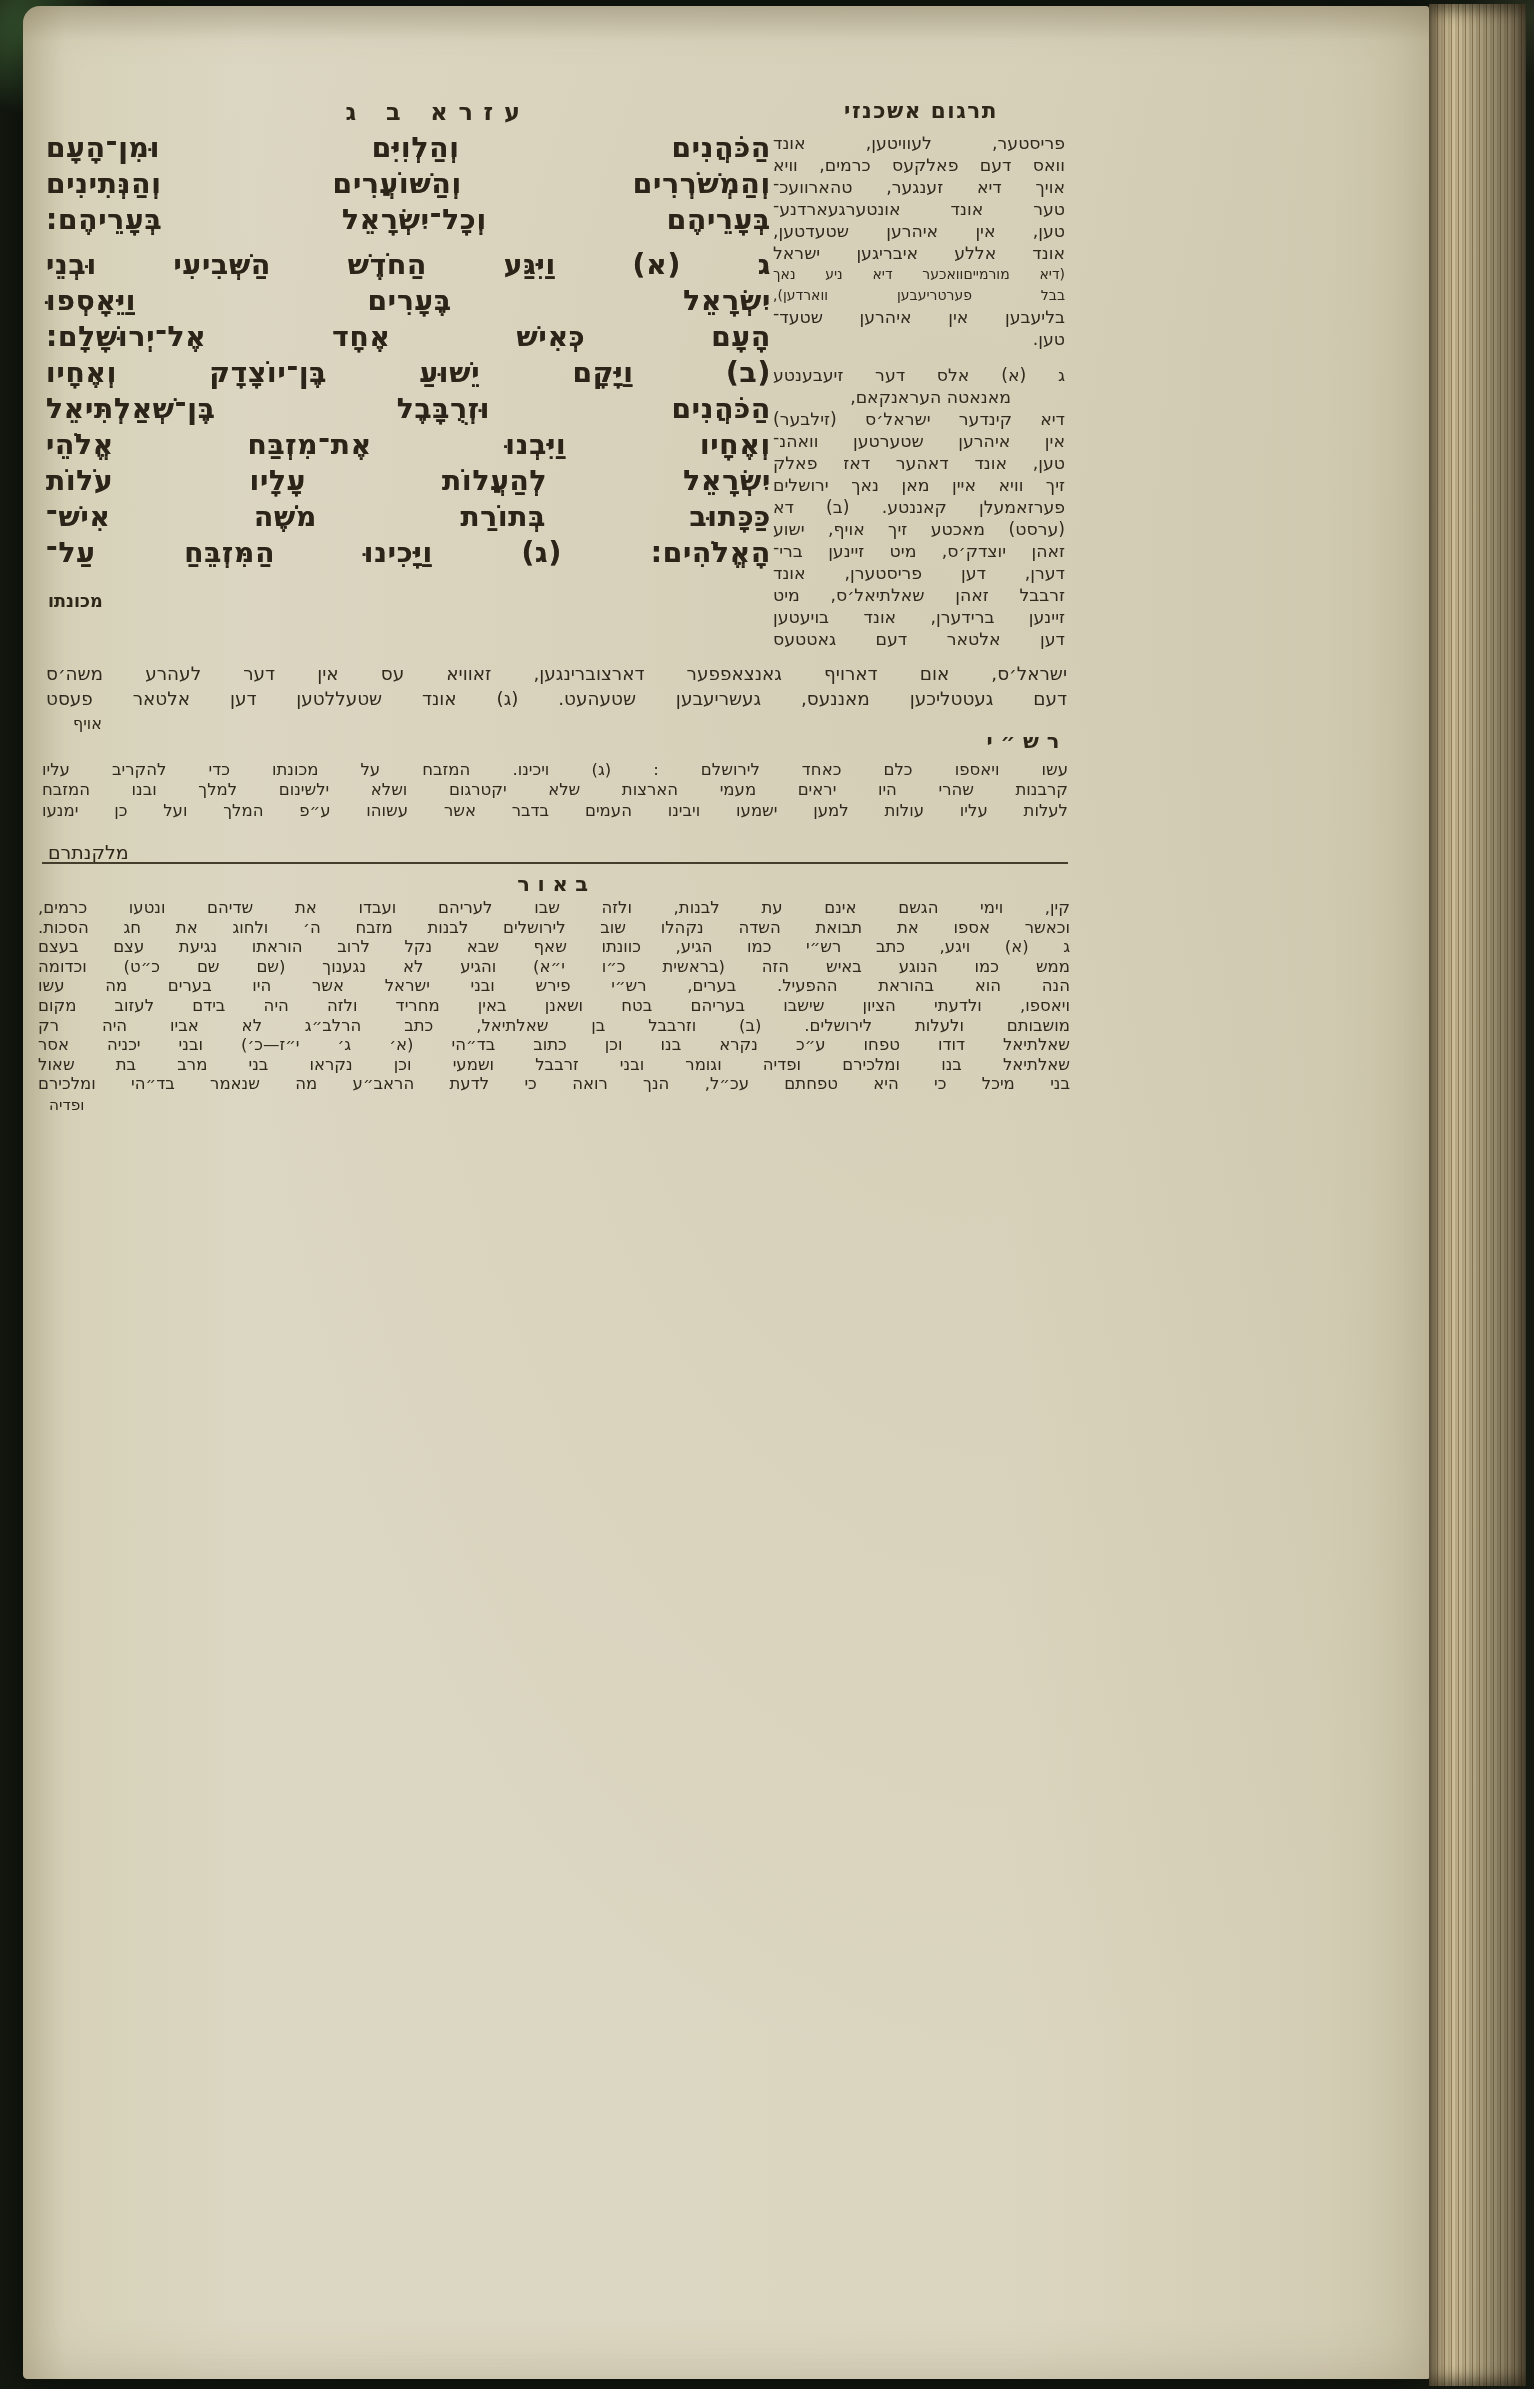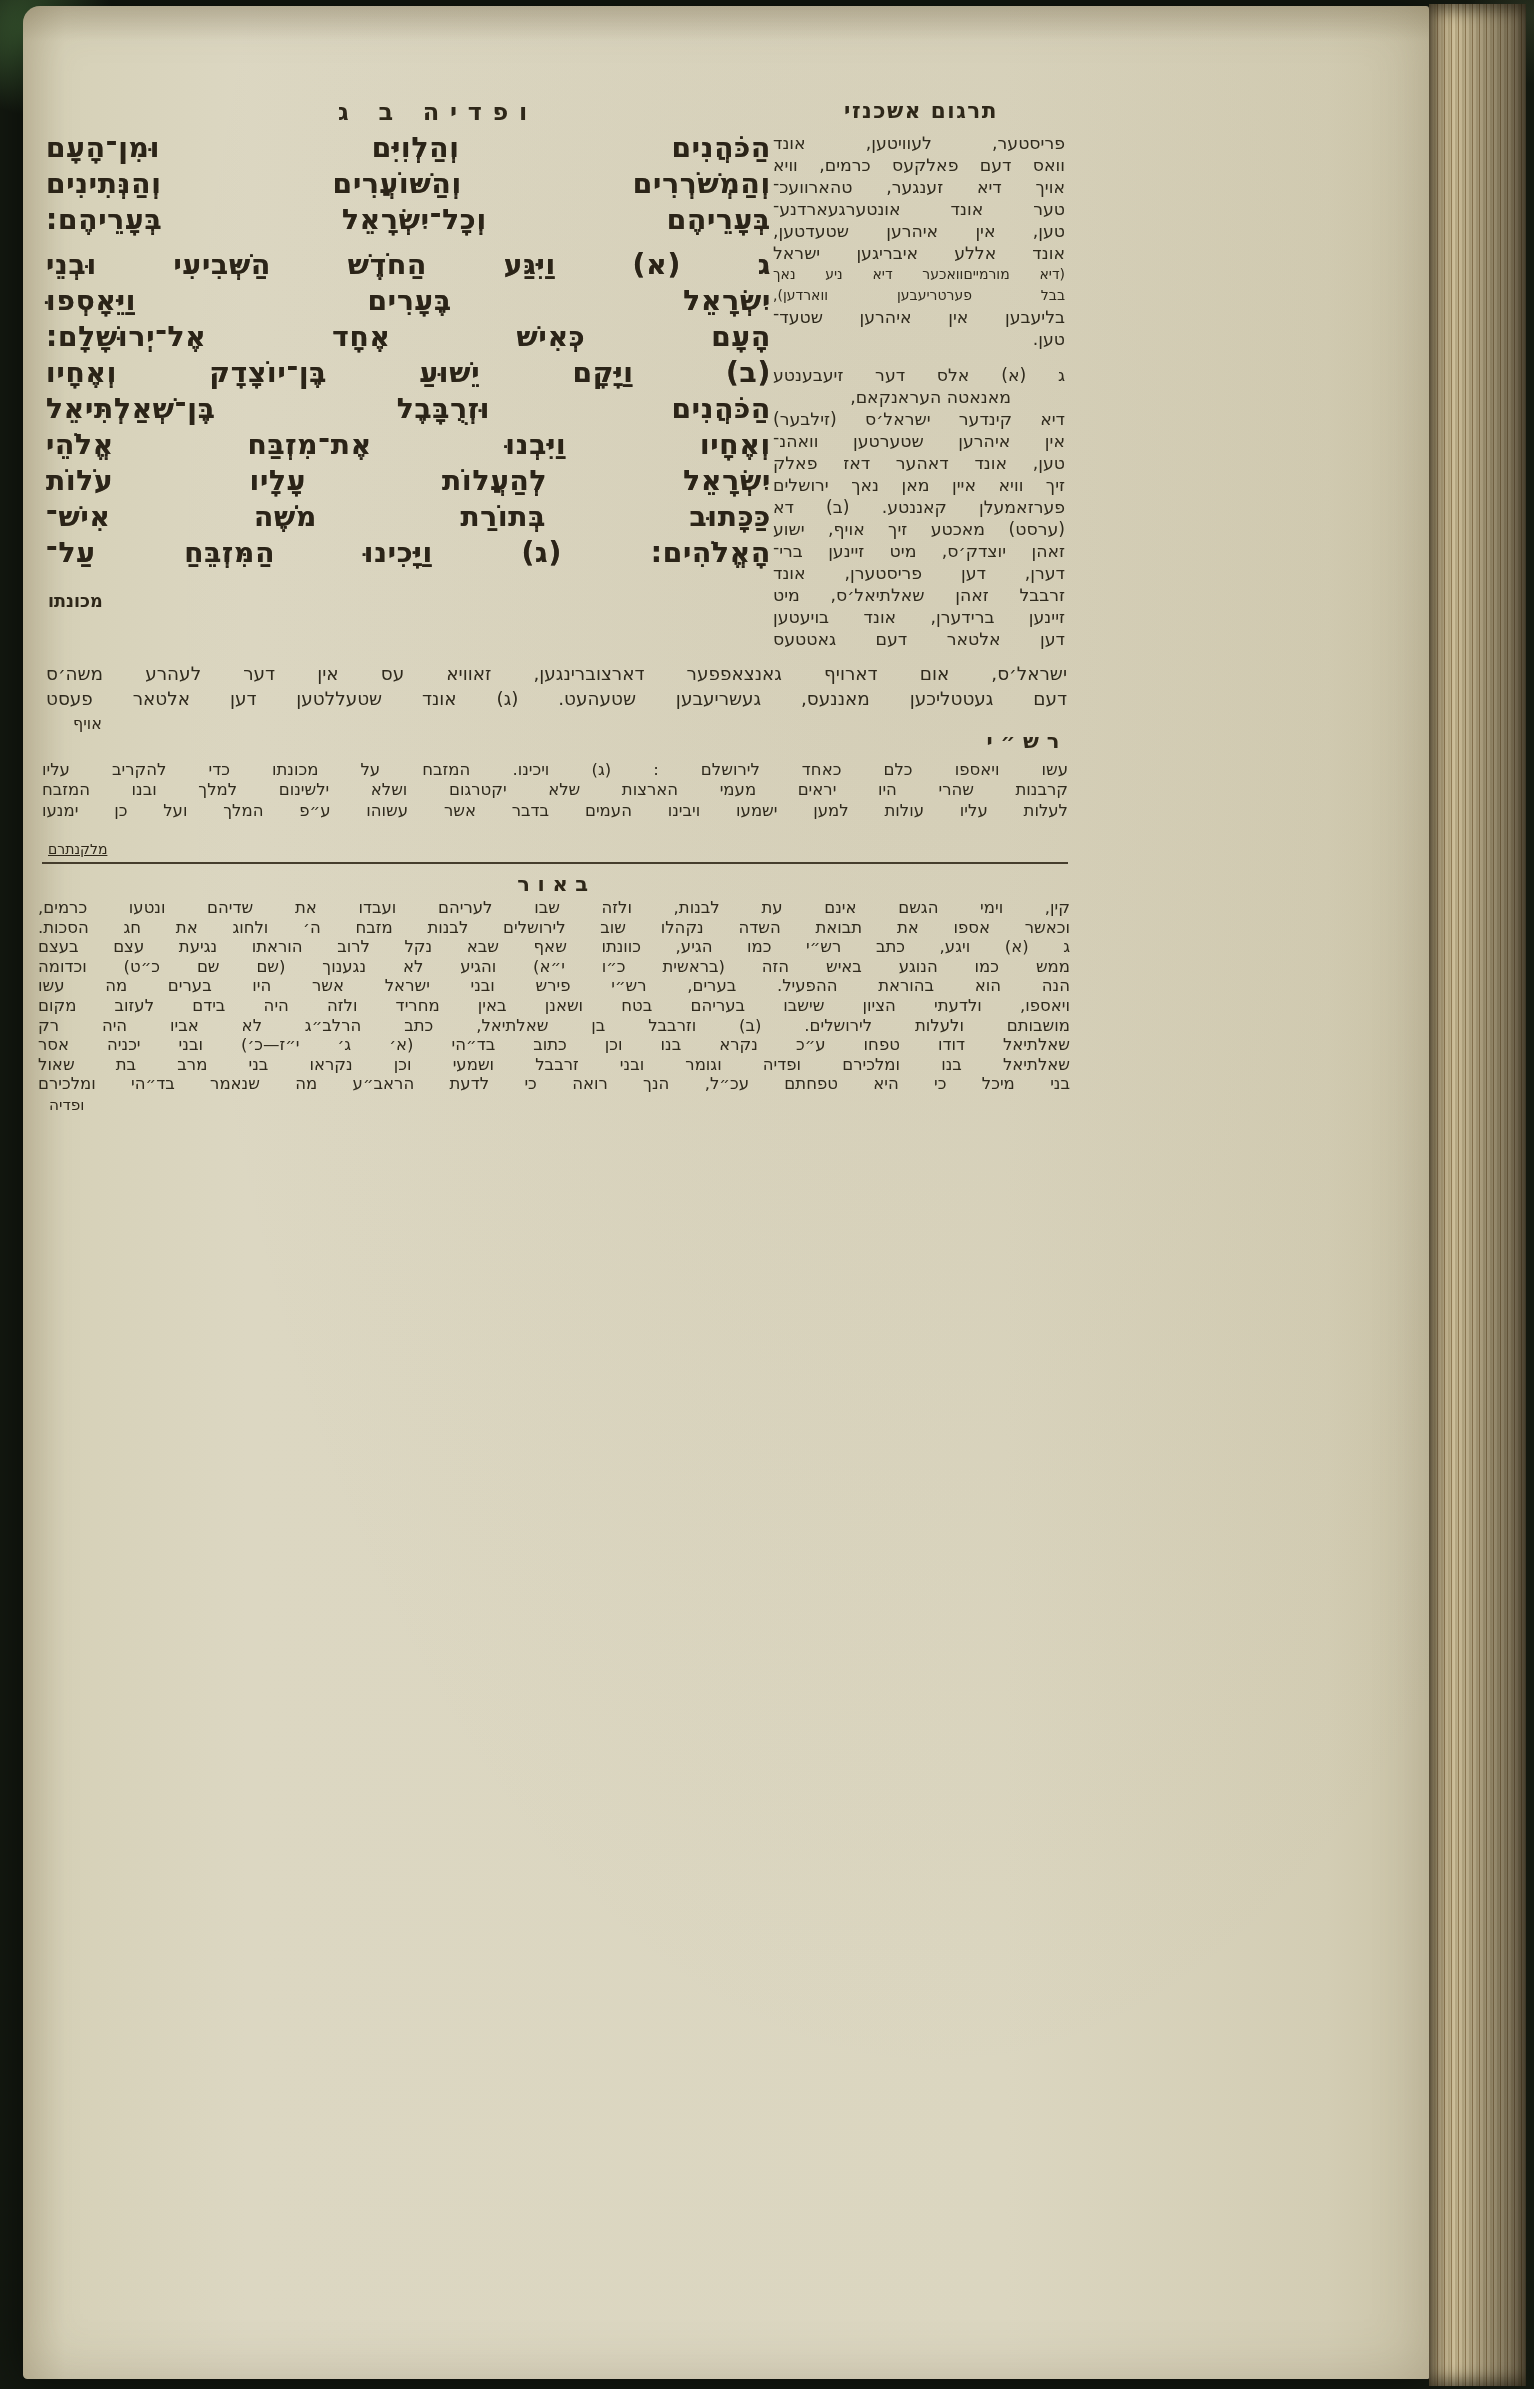--- a/index.html
+++ b/index.html
@@ -64,42 +64,42 @@
     text-align:justify;text-align-last:justify;-moz-text-align-last:justify;
   }
   .cont-catch{left:73px;top:714px;font-size:16px;}
 
   .rashi-title{left:46px;top:729px;width:1021px;text-align:right;font-size:21px;font-weight:bold;letter-spacing:7.7px;}
   .rashi-block{left:42px;top:760px;width:1026px;}
   .r-line{
     font-size:16.5px;line-height:20.3px;direction:rtl;color:#2f2a1d;
     text-align:justify;text-align-last:justify;-moz-text-align-last:justify;
   }
-  .rashi-catch{left:48px;top:841px;font-size:14px;text-decoration:underline;}
+  .rashi-catch{left:48px;top:841px;font-size:19px;}
 
   .divider{left:42px;top:862px;width:1026px;height:0;border-top:2.3px solid #453d2c;}
 
   .biur-title{left:46px;top:872px;width:1021px;text-align:center;font-size:21px;font-weight:bold;letter-spacing:7.7px;}
   .biur-block{left:38px;top:898px;width:1032px;}
   .b-line{
     font-size:16.5px;line-height:19.6px;direction:rtl;color:#2f2a1d;
     text-align:justify;text-align-last:justify;-moz-text-align-last:justify;
   }
   .biur-catch{left:49px;top:1096px;font-size:15.3px;}
 </style>
 </head>
 <body>
 
 <div class="scene">
 
   <div class="paper"></div>
   <div class="page-edge"></div>
 
   <div class="abs heb hdr-targum">תרגום אשכנזי</div>
-  <div class="abs heb hdr-book">ופדיה ב ג</div>
+  <div class="abs heb hdr-book">עזרא ב ג</div>
 
   <div class="abs main-block">
     <div class="main-line">הַכֹּהֲנִים וְהַלְוִיִּם וּמִן־הָעָם</div>
     <div class="main-line">וְהַמְשֹׁרְרִים וְהַשּׁוֹעֲרִים וְהַנְּתִינִים</div>
     <div class="main-line">בְּעָרֵיהֶם וְכָל־יִשְׂרָאֵל בְּעָרֵיהֶם:</div>
     <div class="main-line chapter-start">ג (א) וַיִּגַּע הַחֹדֶשׁ הַשְּׁבִיעִי וּבְנֵי</div>
     <div class="main-line">יִשְׂרָאֵל בֶּעָרִים וַיֵּאָסְפוּ</div>
     <div class="main-line">הָעָם כְּאִישׁ אֶחָד אֶל־יְרוּשָׁלָם:</div>
     <div class="main-line">(ב) וַיָּקָם יֵשׁוּעַ בֶּן־יוֹצָדָק וְאֶחָיו</div>
     <div class="main-line">הַכֹּהֲנִים וּזְרֻבָּבֶל בֶּן־שְׁאַלְתִּיאֵל</div>

